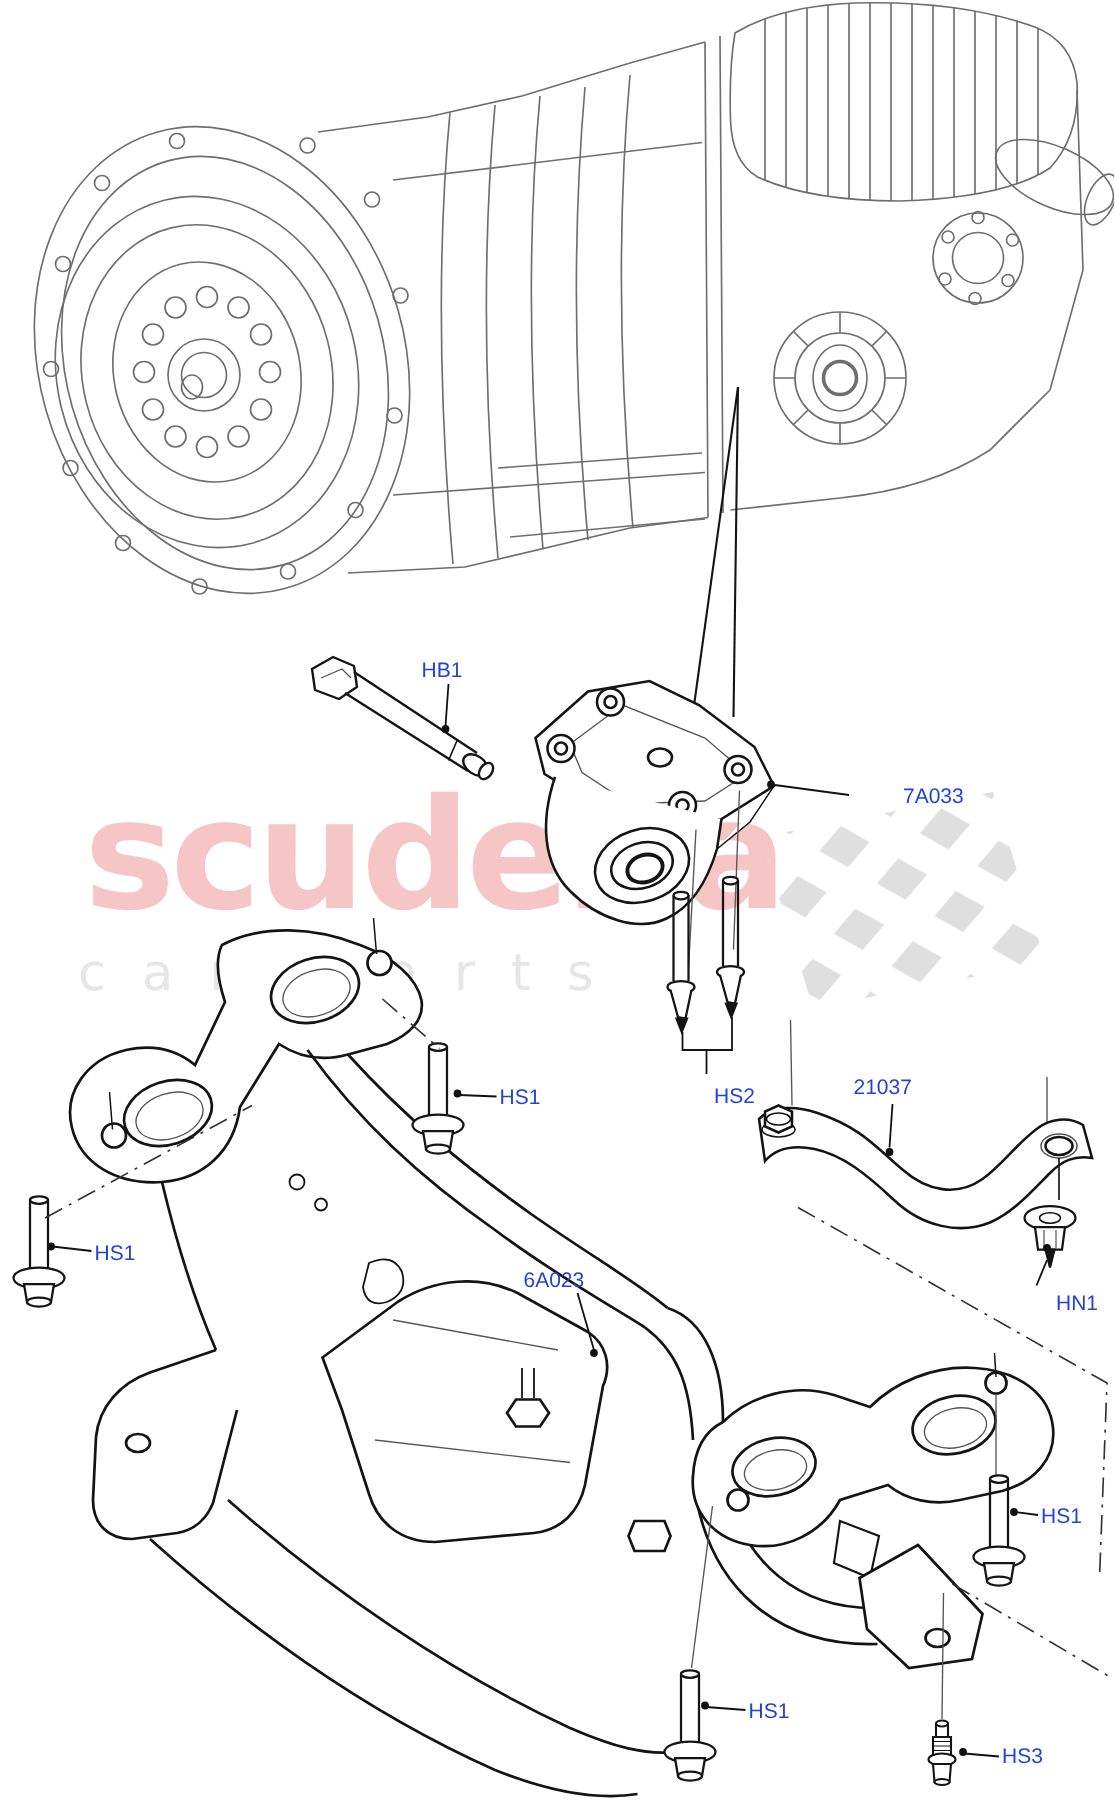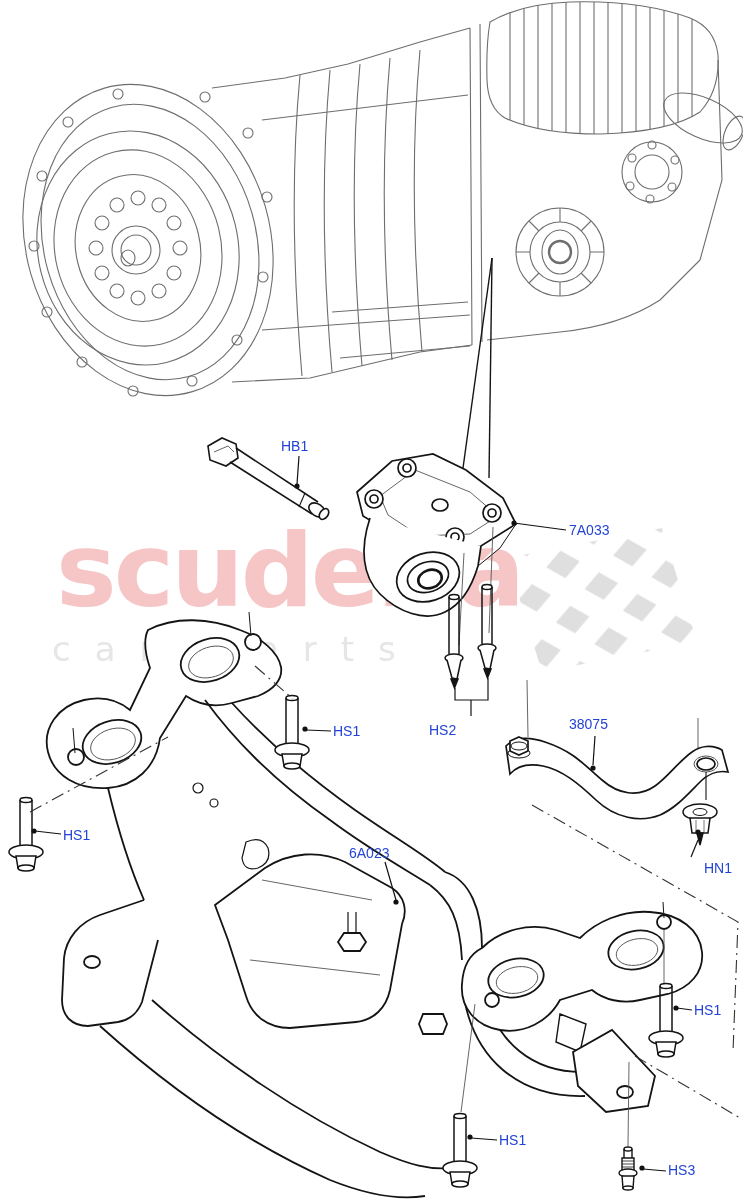--- a/index.html
+++ b/index.html
@@ -314,23 +314,23 @@
       <circle cx="676" cy="1008" r="2.6" stroke="none"></circle>
         <path d="M677,1008 L692,1010" fill="none"></path>
       <circle cx="470" cy="1137" r="2.6" stroke="none"></circle>
         <path d="M471,1138 L497,1140" fill="none"></path>
       <circle cx="642" cy="1168" r="2.6" stroke="none"></circle>
         <path d="M643,1169 L666,1171" fill="none"></path>
     </g>
   </svg>
 
   <div class="callout" style="left:281px;top:437px">HB1</div>
-  <div class="callout" style="left:569px;top:521px">7A033</div>
-  <div class="callout" style="left:429px;top:721px">HS2</div>
-  <div class="callout" style="left:569px;top:715px">38075</div>
+  <div class="callout" style="left:602px;top:521px">7A033</div>
+  <div class="callout" style="left:476px;top:721px">HS2</div>
+  <div class="callout" style="left:569px;top:715px">21037</div>
   <div class="callout" style="left:333px;top:722px">HS1</div>
   <div class="callout" style="left:63px;top:826px">HS1</div>
   <div class="callout" style="left:349px;top:844px">6A023</div>
   <div class="callout" style="left:704px;top:859px">HN1</div>
   <div class="callout" style="left:694px;top:1001px">HS1</div>
   <div class="callout" style="left:499px;top:1131px">HS1</div>
   <div class="callout" style="left:668px;top:1161px">HS3</div>
 
 </div>
 

